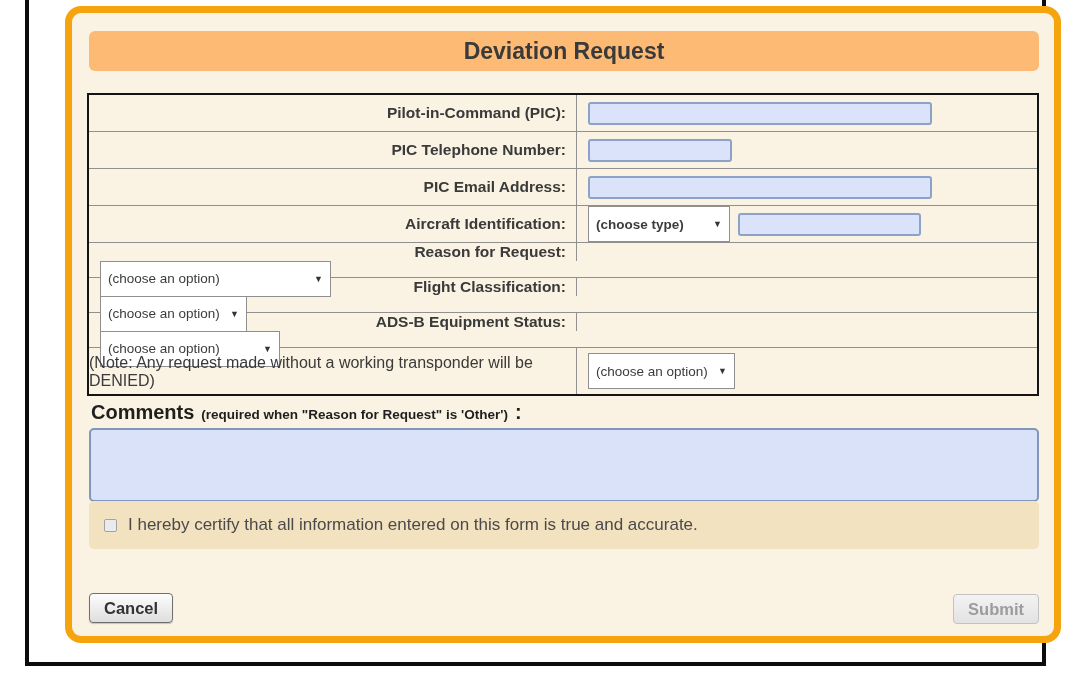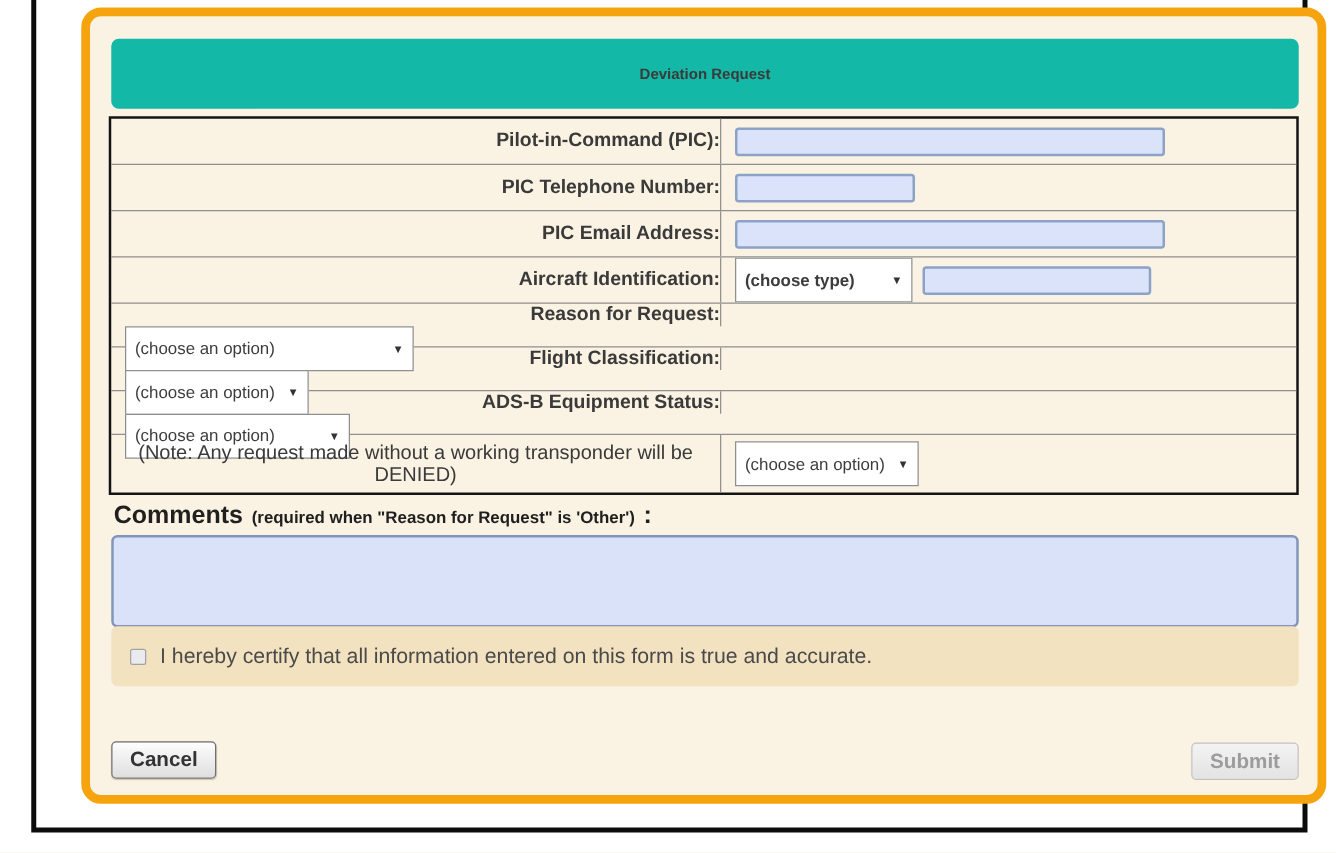--- a/index.html
+++ b/index.html
@@ -23,44 +23,45 @@
     left: 36px; top: 10px;
     width: 996px; height: 637px;
     box-sizing: border-box;
     border: 7px solid #F6A40D;
     border-radius: 16px;
     background: #FAF2E2;
   }
   .header-bar {
     position: absolute;
     left: 17px; top: 18px;
-    width: 950px; height: 56px;
-    box-sizing: border-box;
-    background: #14b8a6;
+    width: 950px; height: 40px;
+    box-sizing: border-box;
+    background: #fdba74;
     border-radius: 6px;
     display: flex; align-items: center; justify-content: center;
-    font-size: 12px; font-weight: bold; color: #3A3A3A;
+    font-size: 23px; font-weight: bold; color: #3A3A3A;
   }
   .form-table {
     position: absolute;
     left: 15px; top: 80px;
     width: 952px;
     box-sizing: border-box;
     border: 2px solid #141414;
   }
   .frow { display: flex; align-items: stretch; border-bottom: 1px solid #909090; }
   .frow:last-child { border-bottom: none; }
   .h36 { height: 36px; }
   .h34 { height: 34px; flex-direction: column; }
   .h46 { height: 46px; }
   .lcell {
     width: 488px; box-sizing: border-box;
+    padding-right: 10px;
     border-right: 1px solid #909090;
     display: flex; flex-direction: column; justify-content: center; align-items: flex-end;
-    text-align: center;
+    text-align: left;
     font-weight: bold; font-size: 15.5px; color: #3A3A3A;
     line-height: 1.15;
   }
   .lcell .note {
     font-weight: normal; font-size: 16px; color: #3A3A3A; margin-top: 2px;
   }
   .ccell {
     flex: 1; display: flex; align-items: center;
     padding-left: 11px; gap: 8px;
   }

